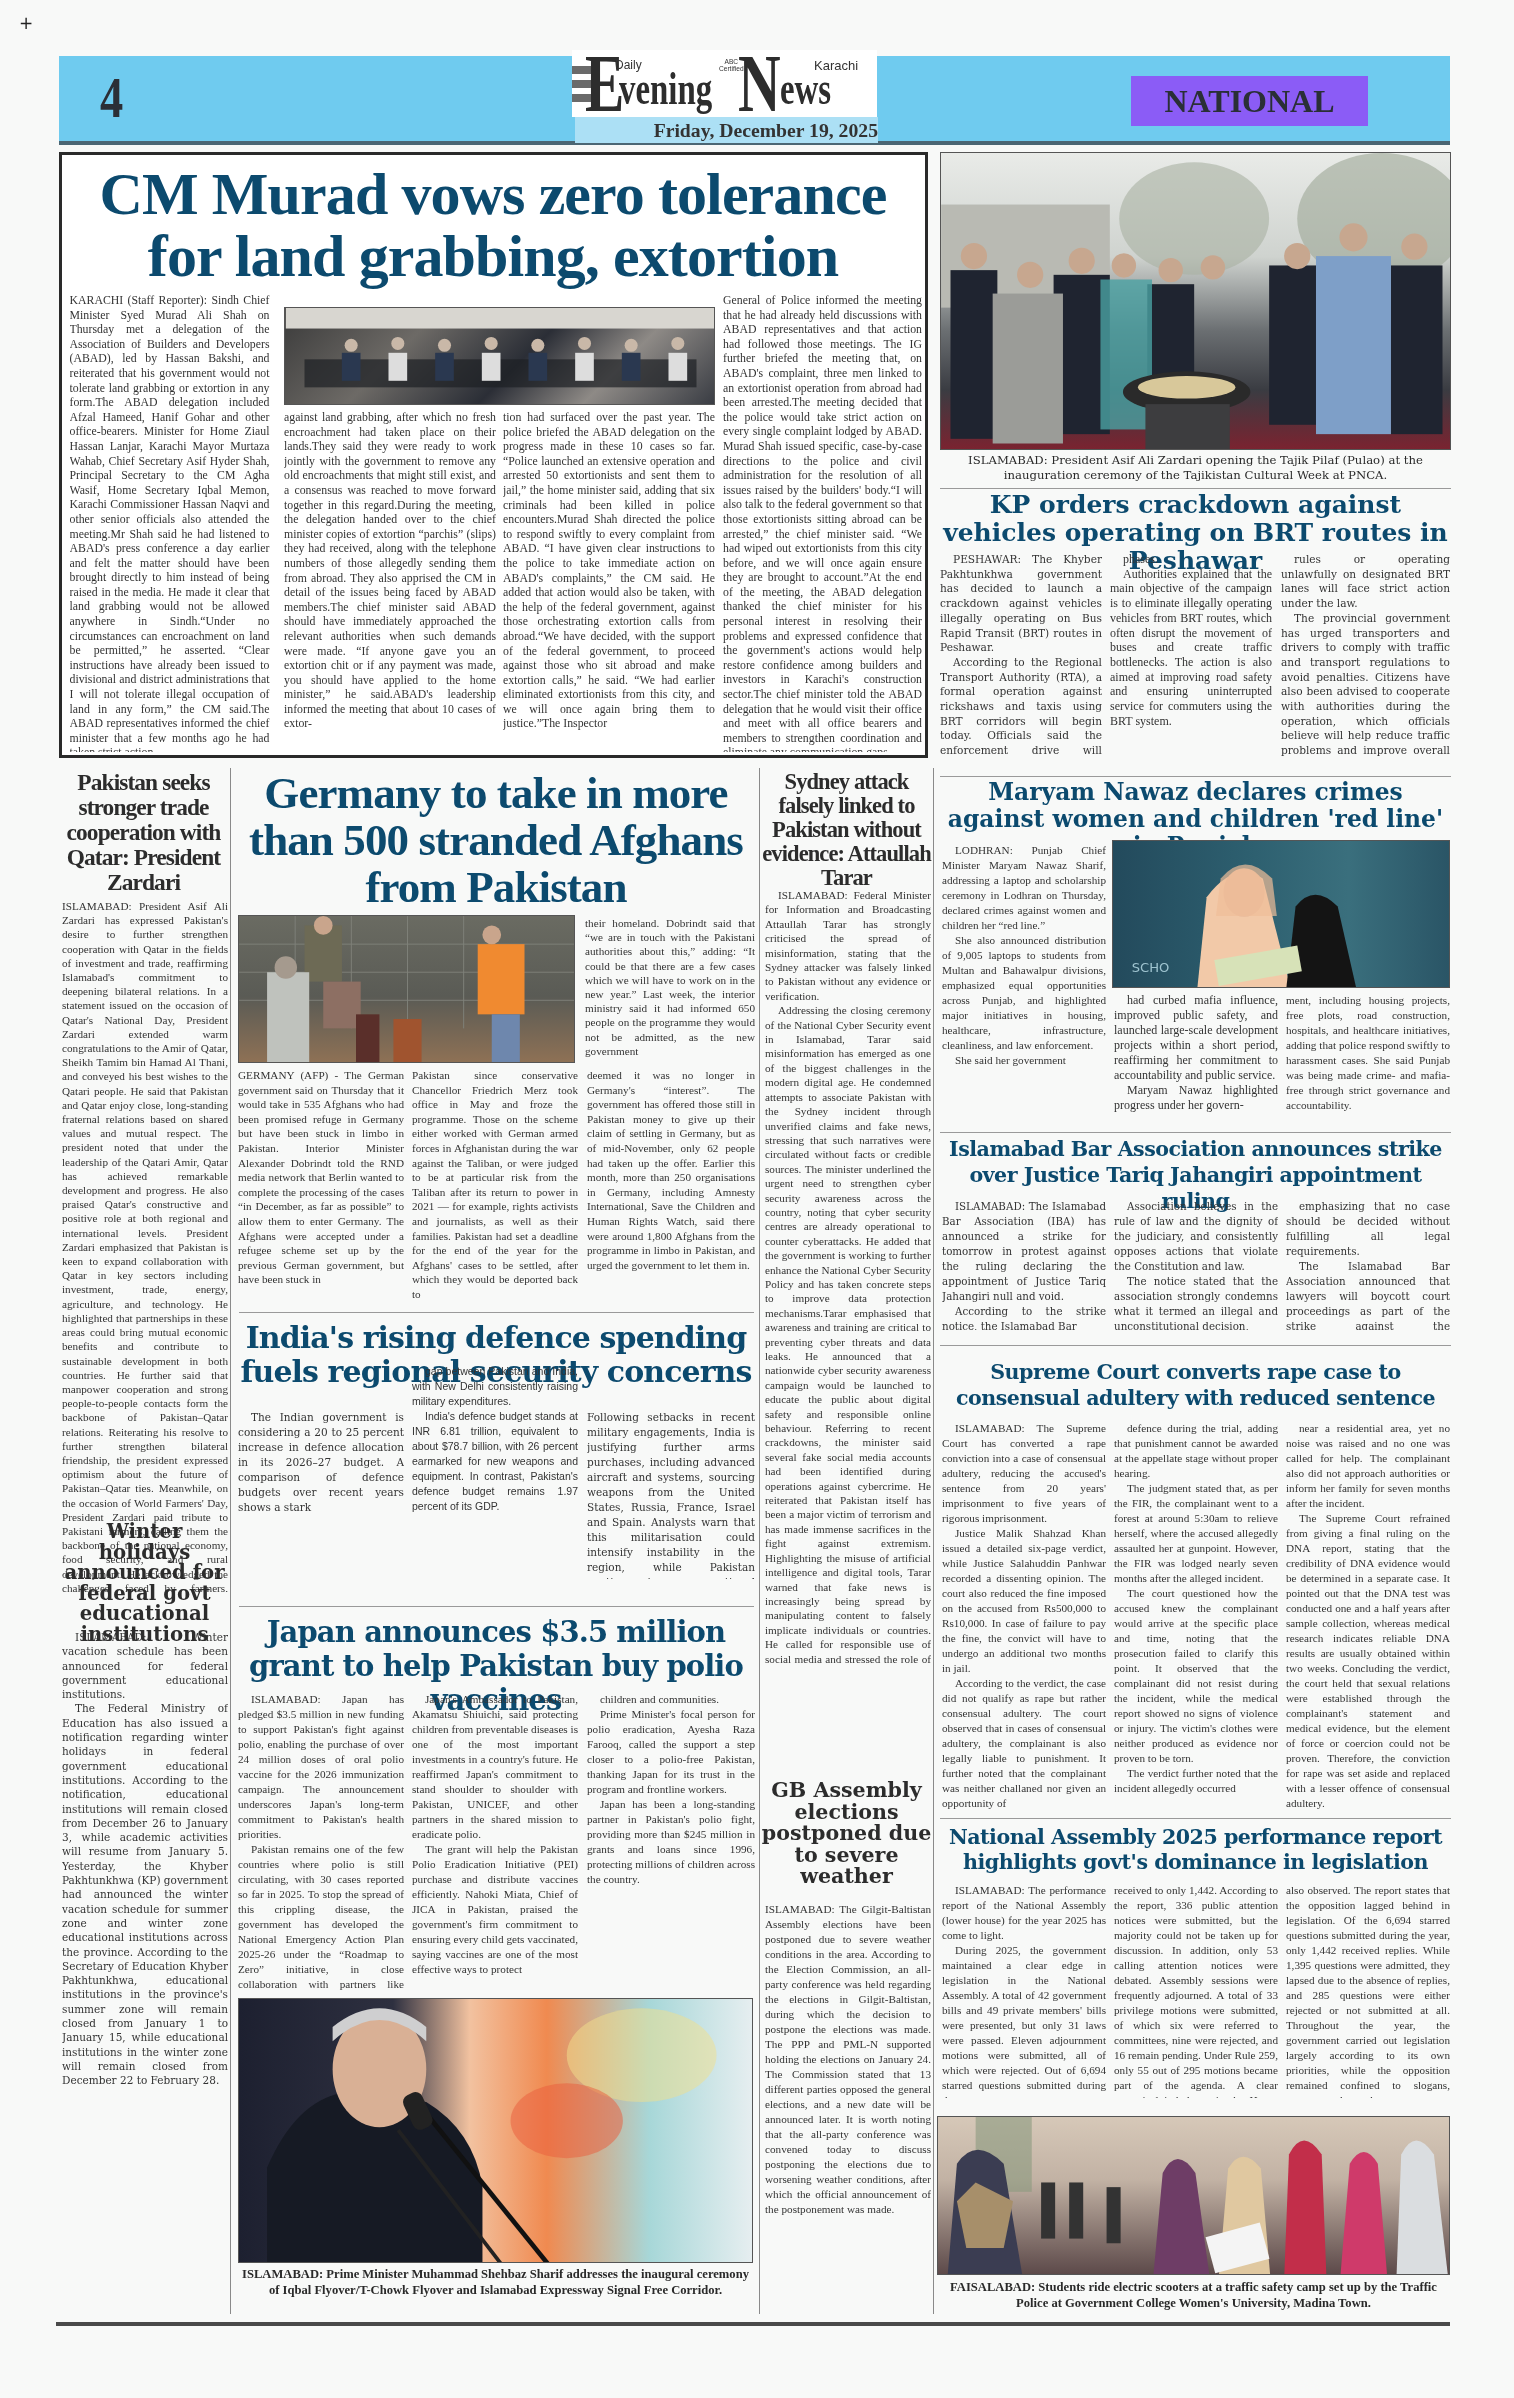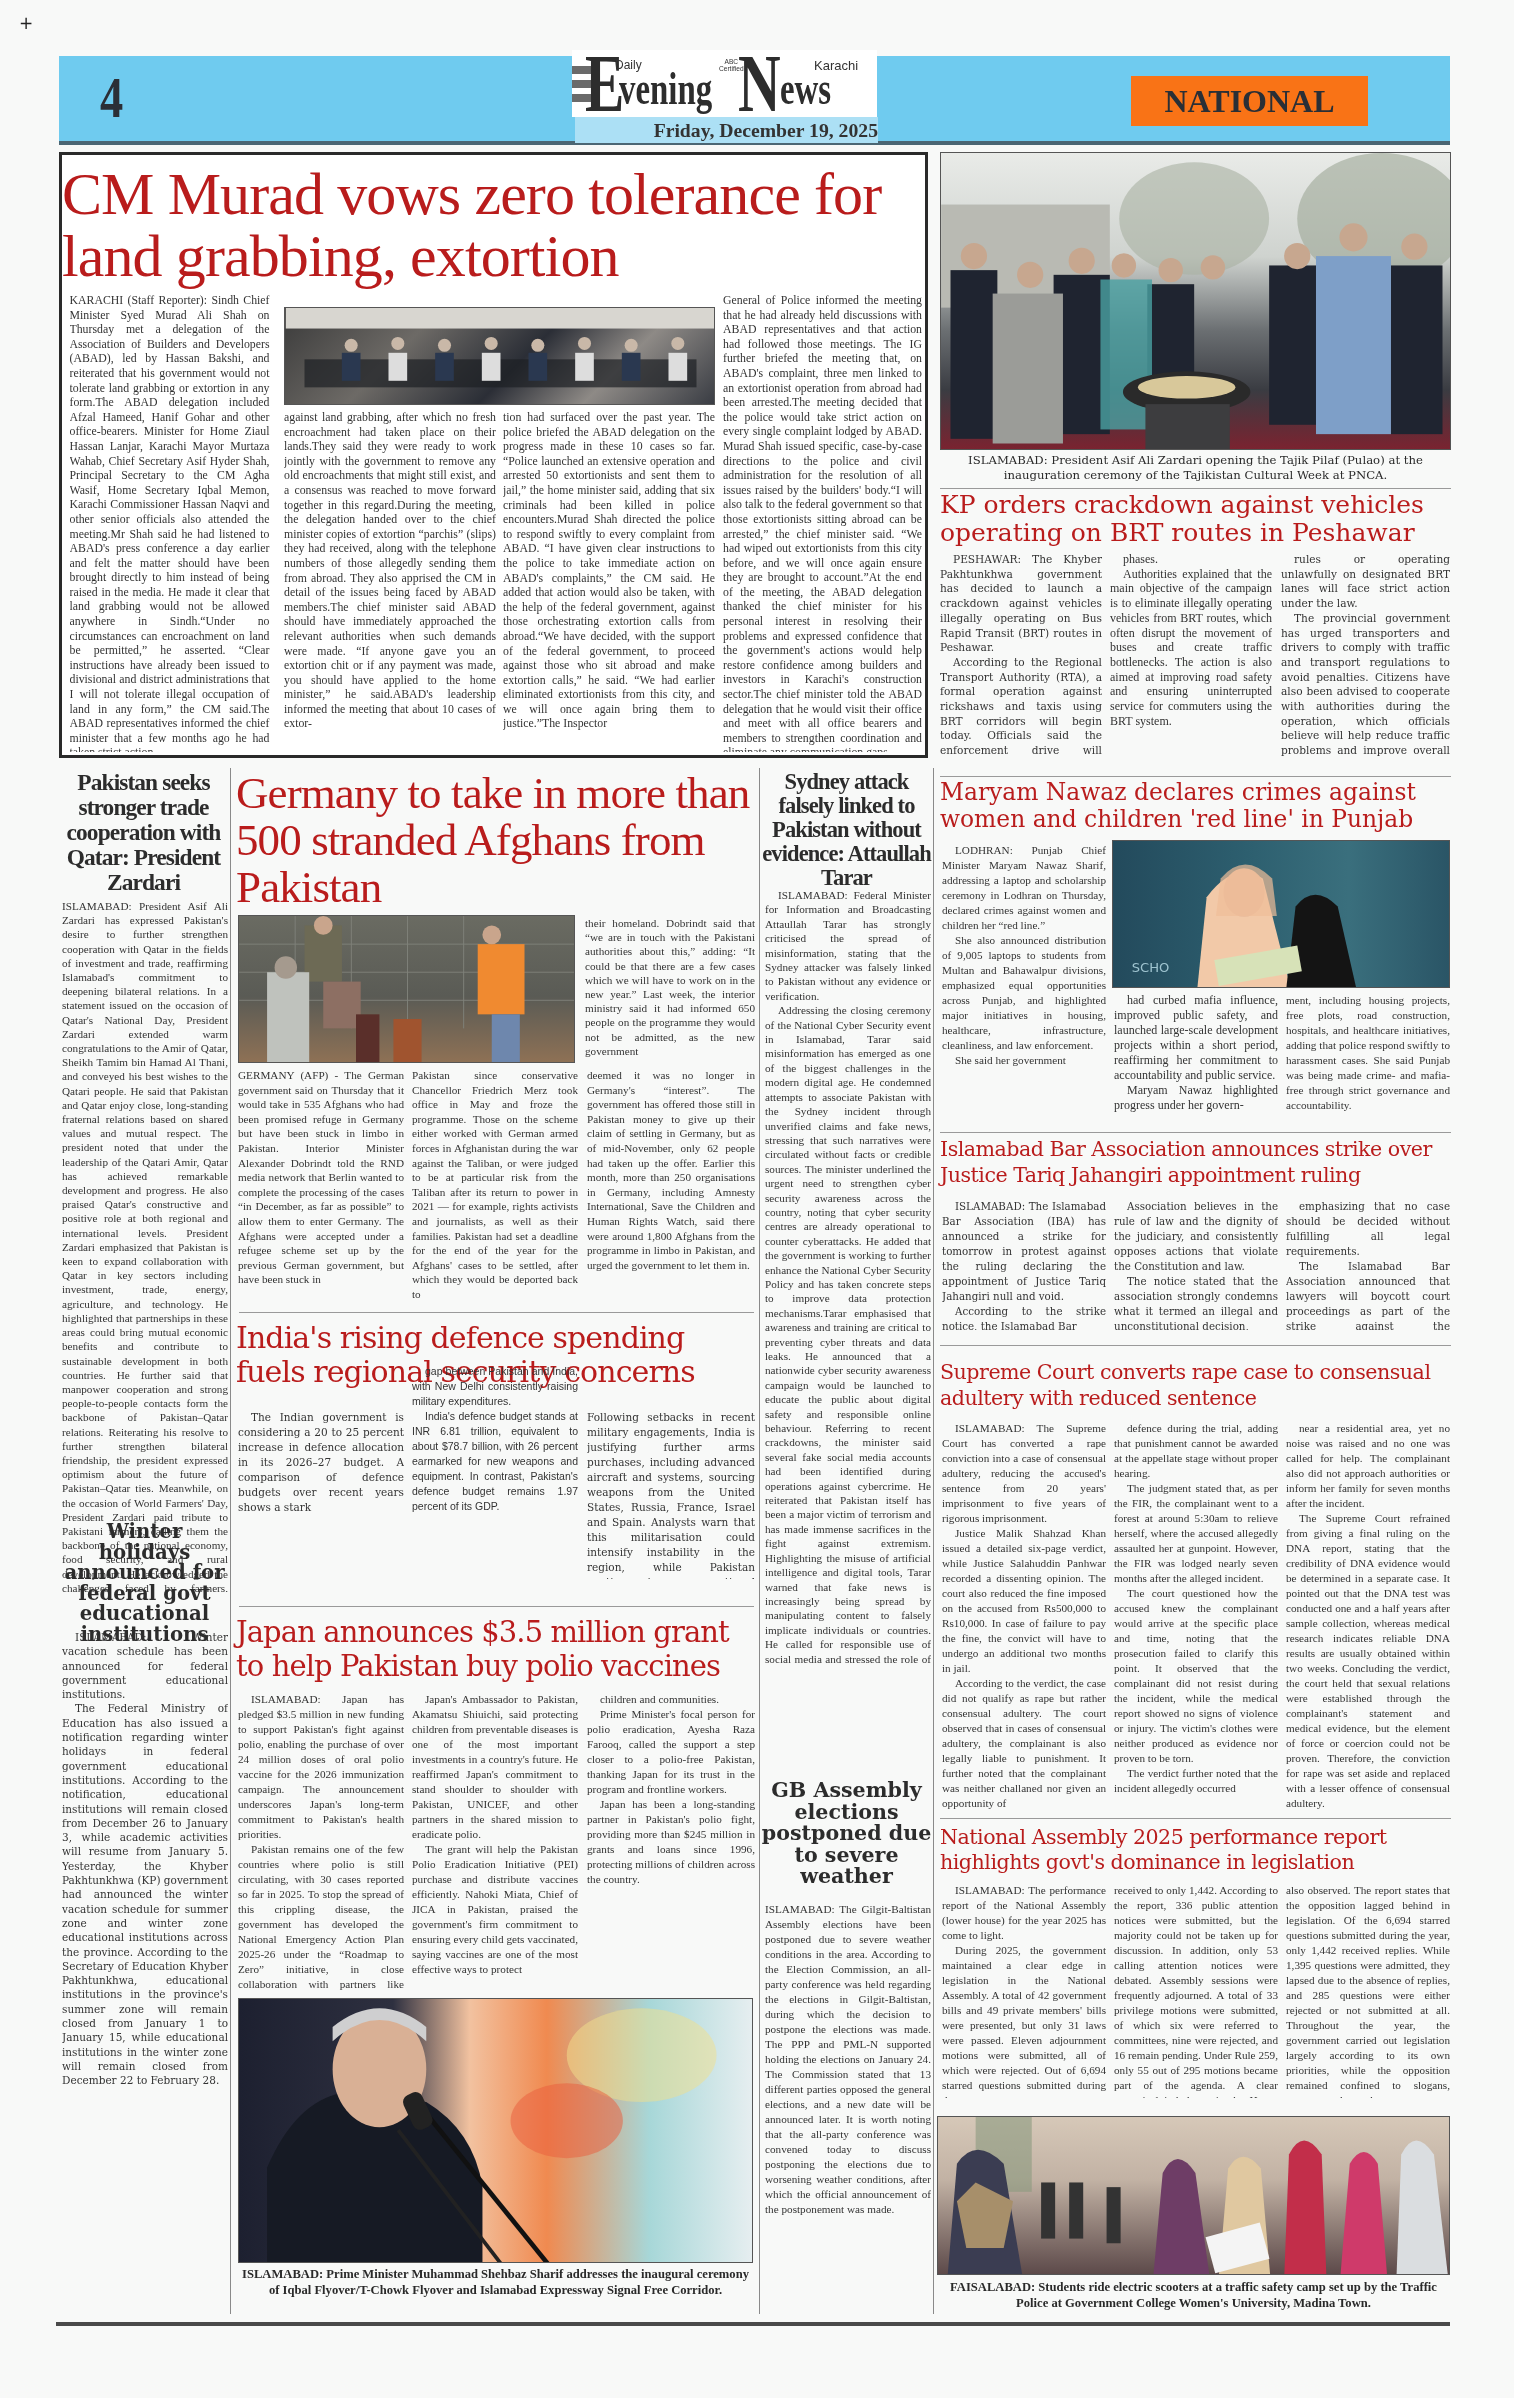--- a/index.html
+++ b/index.html
@@ -14,24 +14,24 @@
 .logo .bars{position:absolute;left:0;top:16px;width:20.6px}
 .logo .bars i{display:block;height:8.4px;background:#6a6a6a;margin-bottom:5.6px}
 .logo .E{position:absolute;left:13px;top:-7.5px;font:bold 82px "Liberation Serif",serif;color:#2d2d2d;letter-spacing:-2.8px;line-height:1;transform:scaleX(.72);transform-origin:left top}
 .logo .vening{position:absolute;left:47px;top:15px;font:bold 47px "Liberation Serif",serif;color:#2d2d2d;line-height:1;transform:scaleX(.7);transform-origin:left top}
 .logo .daily{position:absolute;left:43px;top:7.5px;font:12px "Liberation Sans",sans-serif;color:#333}
 .logo .abc{position:absolute;left:147px;top:9.4px;font:6.6px "Liberation Sans",sans-serif;color:#333;text-align:center;line-height:1}
 .logo .N{position:absolute;left:166px;top:-7.5px;font:bold 82px "Liberation Serif",serif;color:#2d2d2d;line-height:1;transform:scaleX(.72);transform-origin:left top}
 .logo .ews{position:absolute;left:208px;top:15px;font:bold 47px "Liberation Serif",serif;color:#2d2d2d;line-height:1;transform:scaleX(.7);transform-origin:left top}
 .logo .karachi{position:absolute;left:242px;top:7.5px;font:13px "Liberation Sans",sans-serif;color:#333}
 .dateband{position:absolute;left:575px;top:117px;width:303px;height:26px;background:#ace0f5;text-align:right;font:bold 19.7px "Liberation Serif",serif;color:#333;line-height:26px;transform-origin:center}
-.section{position:absolute;left:1131px;top:76px;width:237px;height:50px;background:#f97316;text-align:center;font:bold 32px "Liberation Serif",serif;color:#2a2f36;line-height:50px}
+.section{position:absolute;left:1131px;top:76px;width:237px;height:50px;background:#8b5cf6;text-align:center;font:bold 32px "Liberation Serif",serif;color:#2a2f36;line-height:50px}
 
 .leadbox{position:absolute;left:59px;top:152px;width:869px;height:606px;border:3.7px solid #2a2a2a;background:#fff}
-.headline{font-family:"Liberation Serif",serif;font-weight:normal;color:#b91c1c;line-height:1}
+.headline{font-family:"Liberation Serif",serif;font-weight:bold;color:#0c4a6e;text-align:center;line-height:1}
 .lead-h{position:absolute;left:0;top:7.5px;width:862px;font-size:60px;line-height:62px;letter-spacing:-0.9px}
 .photo{position:absolute;overflow:hidden;border:0.9px solid #555}
 .txt{position:absolute;font-size:11.8px;line-height:14.6px;text-align:justify;color:#333;hyphens:auto;overflow:hidden}
 .txt p{text-indent:13px}
 .txt p:first-child{text-indent:13px}
 .rule{position:absolute;height:1.9px;background:#9a9a9a}
 .vrule{position:absolute;width:0.9px;background:#8a8a8a}
 .caption{position:absolute;text-align:center;font:bold 12px "Liberation Serif",serif;line-height:15px;color:#2a2a2a}
 .col-h{position:absolute;text-align:center;font-weight:bold;color:#2c2c2c;line-height:1}
 .serifbold{font-family:"DejaVu Serif",serif;font-weight:bold}

